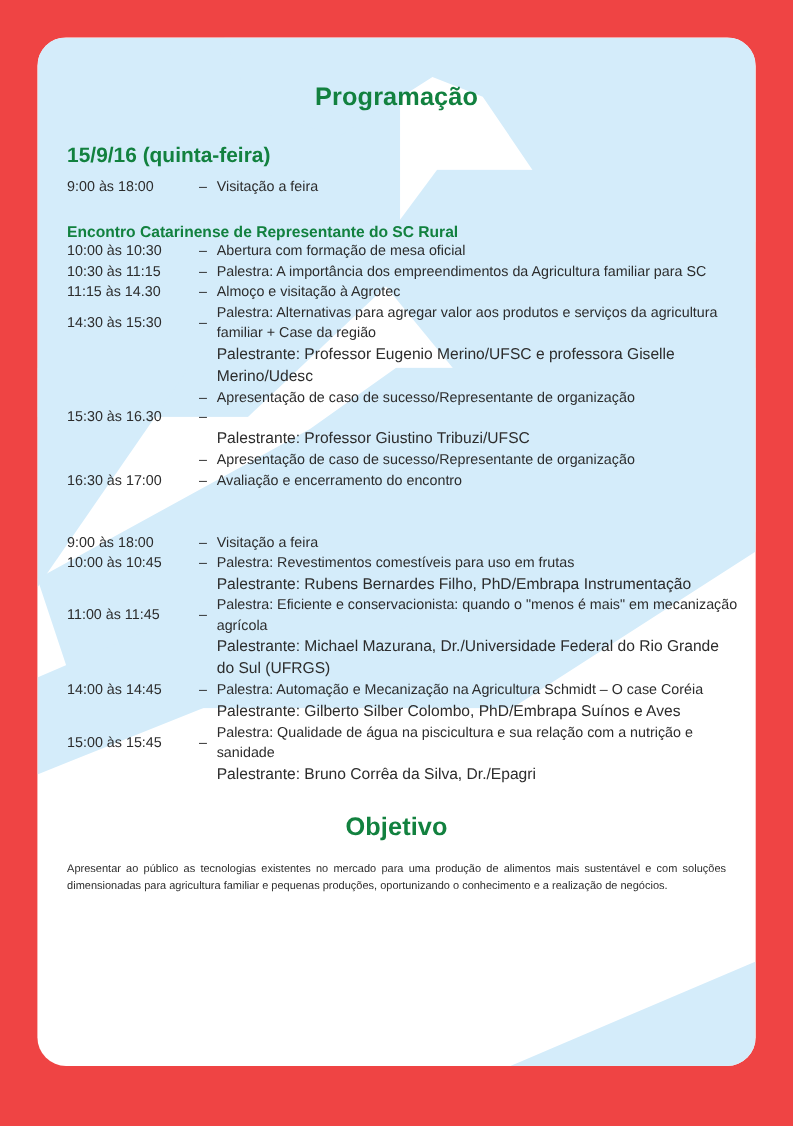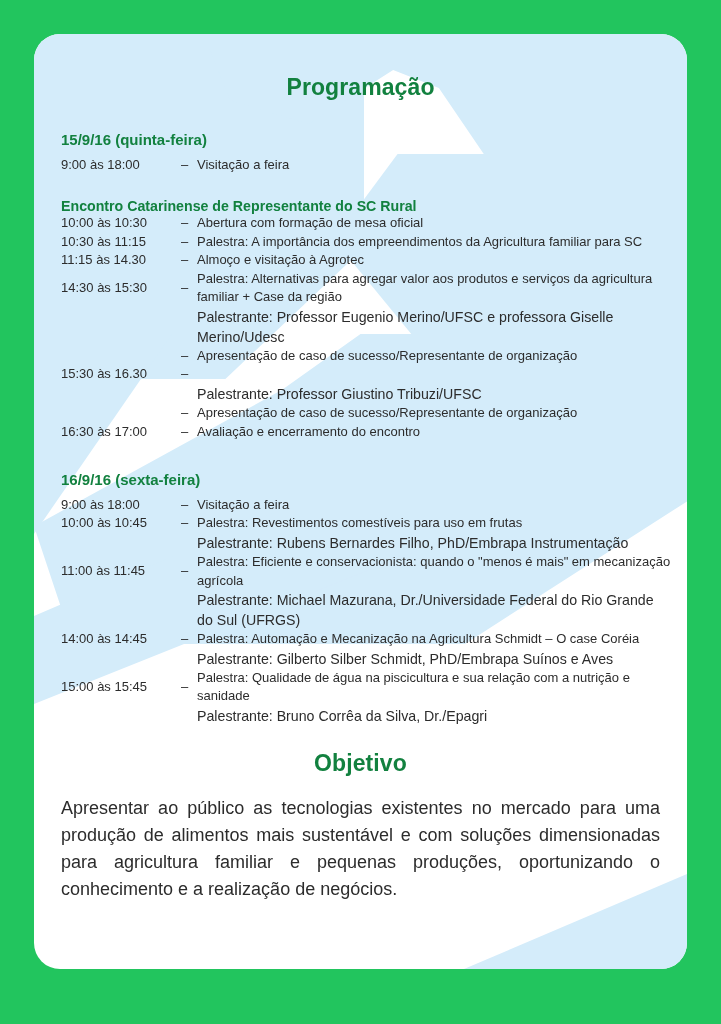--- a/index.html
+++ b/index.html
@@ -10,21 +10,21 @@
   }
   body {
     font-family: "Liberation Sans", sans-serif;
   }
 
   #poster {
     position: relative;
     width: 721px;
     height: 1024px;
     overflow: hidden;
-    background: #22c55e;
+    background: #ef4444;
   }
 
   
   .bg-layer {
     position: absolute;
     inset: 0;
     pointer-events: none;
   }
 
   .card {
@@ -116,21 +116,21 @@
     text-align: center;
     font-size: 23px;
     letter-spacing: 0.1px;
   }
   #title-programacao { margin: 40px 0 0 0; }
   #title-objetivo   { margin: 0; }
 
   .day-head {
     color: #12813f;
     font-weight: bold;
-    font-size: 15px;
+    font-size: 19px;
     margin: 0;
     padding-left: 11px;
   }
 
   .group-head {
     color: #12813f;
     font-weight: bold;
     font-size: 14.2px;
     margin: 0;
     padding-left: 11px;
@@ -155,21 +155,21 @@
     flex: 1 1 auto;
   }
   .sub {
     padding-left: 147px;
     font-size: 14.2px;
     color: #2c2c2c;
     line-height: 1.42;
   }
 
   .objetivo-text {
-    font-size: 18px;
+    font-size: 10px;
     color: #2c2c2c;
     line-height: 1.5;
     text-align: justify;
     padding: 0 11px 0 11px;
     margin: 0;
   }
 
   .sp-8  { height: 8px; }
   .sp-18 { height: 18px; }
   .sp-24 { height: 24px; }
@@ -255,21 +255,20 @@
       </div>
 
       <div class="row">
         <span class="time">16:30 às 17:00</span>
         <span class="dash">–</span>
         <span class="desc">Avaliação e encerramento do encontro</span>
       </div>
 
       <div class="sp-30"></div>
 
-      <h2 class="day-head">16/9/16 (sexta-feira)</h2>
       <div class="sp-8"></div>
 
       <div class="row">
         <span class="time">9:00 às 18:00</span>
         <span class="dash">–</span>
         <span class="desc">Visitação a feira</span>
       </div>
 
       <div class="row">
         <span class="time">10:00 às 10:45</span>
@@ -283,21 +282,21 @@
         <span class="dash">–</span>
         <span class="desc">Palestra: Eficiente e conservacionista: quando o "menos é mais" em mecanização agrícola</span>
       </div>
       <div class="sub">Palestrante: Michael Mazurana, Dr./Universidade Federal do Rio Grande do Sul (UFRGS)</div>
 
       <div class="row">
         <span class="time">14:00 às 14:45</span>
         <span class="dash">–</span>
         <span class="desc">Palestra: Automação e Mecanização na Agricultura Schmidt – O case Coréia</span>
       </div>
-      <div class="sub">Palestrante: Gilberto Silber Schmidt, PhD/Embrapa Suínos e Aves</div>
+      <div class="sub">Palestrante: Gilberto Silber Colombo, PhD/Embrapa Suínos e Aves</div>
 
       <div class="row">
         <span class="time">15:00 às 15:45</span>
         <span class="dash">–</span>
         <span class="desc">Palestra: Qualidade de água na piscicultura e sua relação com a nutrição e sanidade</span>
       </div>
       <div class="sub">Palestrante: Bruno Corrêa da Silva, Dr./Epagri</div>
 
       <div class="sp-24"></div>
 

